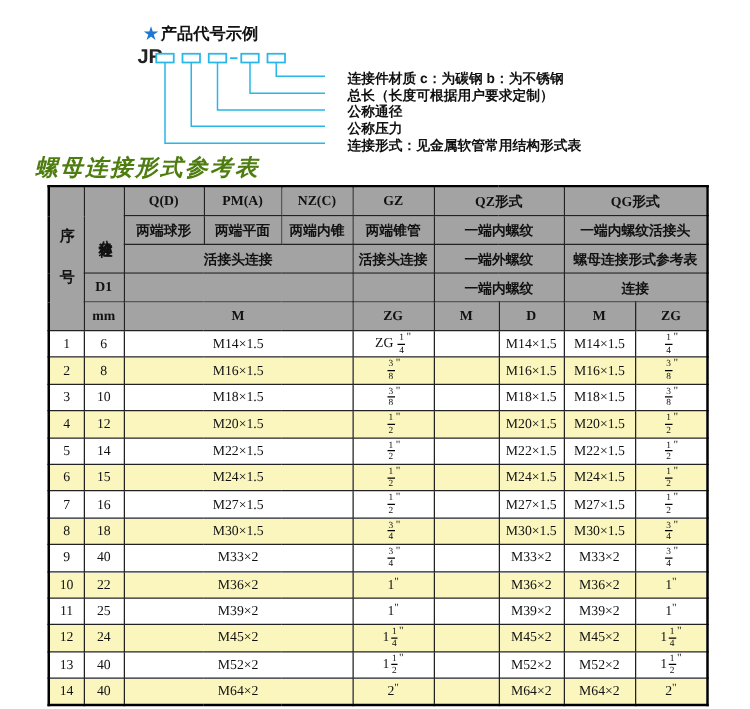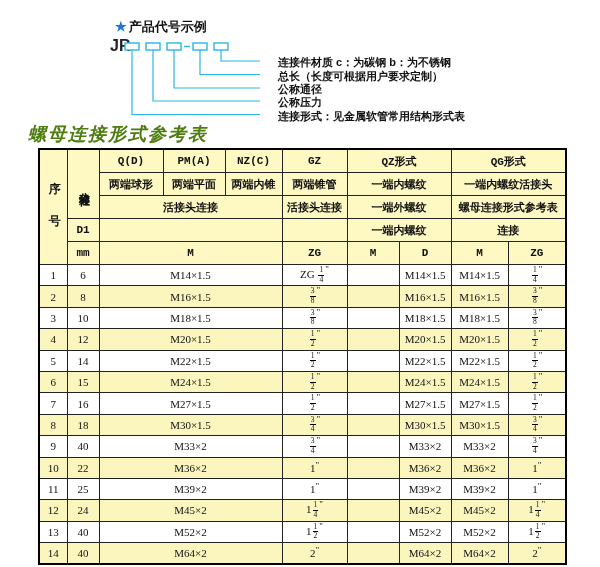--- a/index.html
+++ b/index.html
@@ -18,21 +18,21 @@
 
   
   #table-title{position:absolute;left:28px;top:122px;font-size:18px;font-weight:bold;
                font-style:italic;font-family:"Liberation Serif",serif;letter-spacing:2px;color:#4d7c0f;}
 
   
   #ref-table{position:absolute;left:38px;top:148px;width:527px;border-collapse:collapse;
              table-layout:fixed;border:2px solid #000;}
   #ref-table th,#ref-table td{border:1px solid #222;text-align:center;vertical-align:middle;
              padding:0;overflow:hidden;}
-  #ref-table thead th{background:#fef9c3;font-size:11px;font-weight:bold;height:22px;font-family:Liberation Mono, monospace;}
+  #ref-table thead th{background:#a3a3a3;font-size:11px;font-weight:bold;height:22px;}
   #ref-table thead tr{height:22px;}
   #ref-table tbody tr{height:21.4px;}
   #ref-table tbody td{font-size:11px;background:#fff;}
   #ref-table tbody tr.yellow td{background:#faf6be;}
 
   .vseq{writing-mode:vertical-rl;text-orientation:upright;letter-spacing:34px;font-size:12px;}
   .vdn{writing-mode:vertical-rl;text-orientation:upright;letter-spacing:1px;font-size:11px;}
 
   .frac{display:inline-flex;flex-direction:column;vertical-align:middle;font-size:7.5px;
         line-height:1.15;margin:0 1px;}

